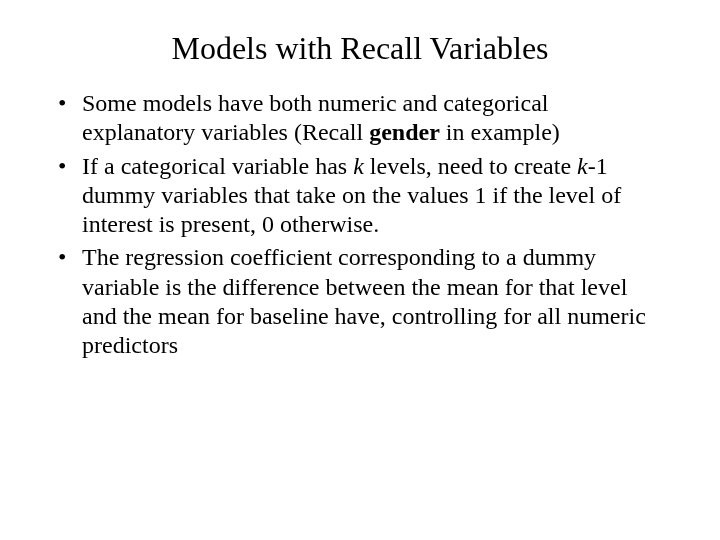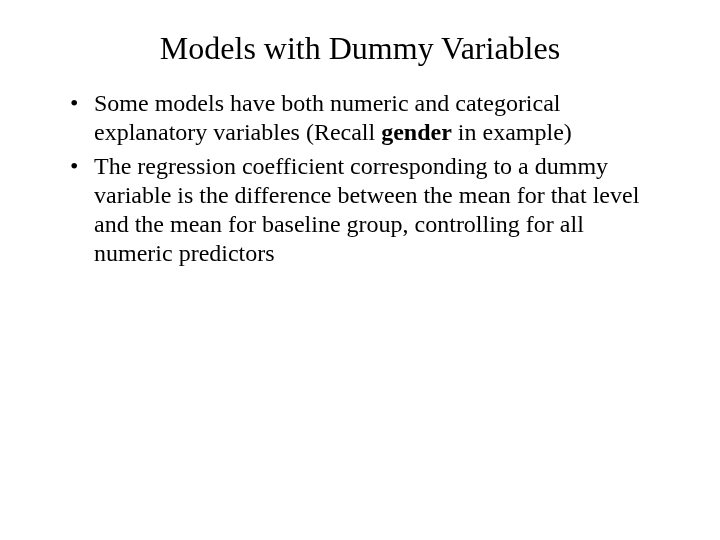--- a/index.html
+++ b/index.html
@@ -18,21 +18,21 @@
     padding: 24px 44px 24px 44px;
   }
   .title {
     font-size: 32px;
     text-align: center;
     margin: 6px 0 22px 0;
     font-weight: normal;
   }
   ul.bullets {
     list-style: none;
-    margin: 16px;
+    margin: 4px;
     padding: 0 8px 0 4px;
     font-family: Liberation Serif, serif;
   }
   ul.bullets > li {
     position: relative;
     font-size: 24px;
     line-height: 1.22;
     padding-left: 30px;
     margin-bottom: 4px;
   }
@@ -43,28 +43,31 @@
     top: 0;
     font-size: 24px;
   }
   .bold { font-weight: bold; }
   .ital { font-style: italic; }
 </style>
 </head>
 <body>
 
 <div class="slide">
-  <h1 class="title">Models with Dummy Variables</h1>
+  <h1 class="title">Models with Recall Variables</h1>
 
   <ul class="bullets">
 
     <li>
       <span>Some models have both numeric and categorical explanatory variables (Recall </span><span class="bold">gender</span><span> in example)</span>
     </li>
 
+    <li>
+      <span>If a categorical variable has </span><span class="ital">k</span><span> levels, need to create </span><span class="ital">k</span><span>-1 dummy variables that take on the values 1 if the level of interest is present, 0 otherwise.</span>
+    </li>
 
 
     <li>
-      <span>The regression coefficient corresponding to a dummy variable is the difference between the mean for that level and the mean for baseline group, controlling for all numeric predictors</span>
+      <span>The regression coefficient corresponding to a dummy variable is the difference between the mean for that level and the mean for baseline have, controlling for all numeric predictors</span>
     </li>
 
   </ul>
 </div>
 
 </body></html>

